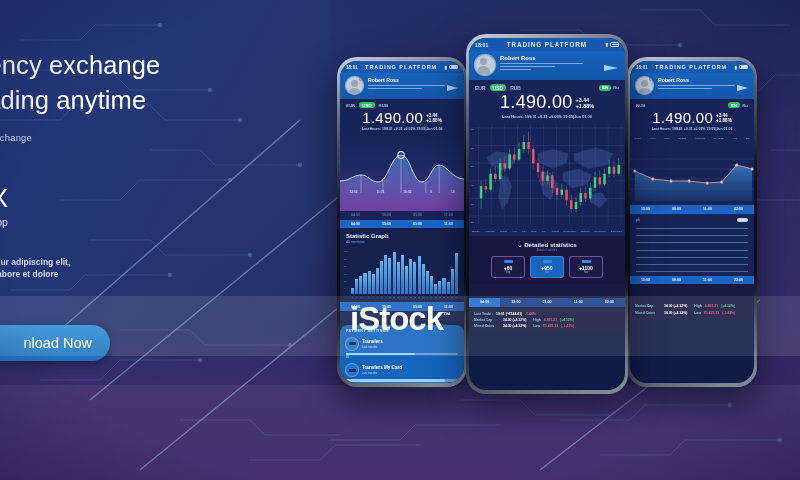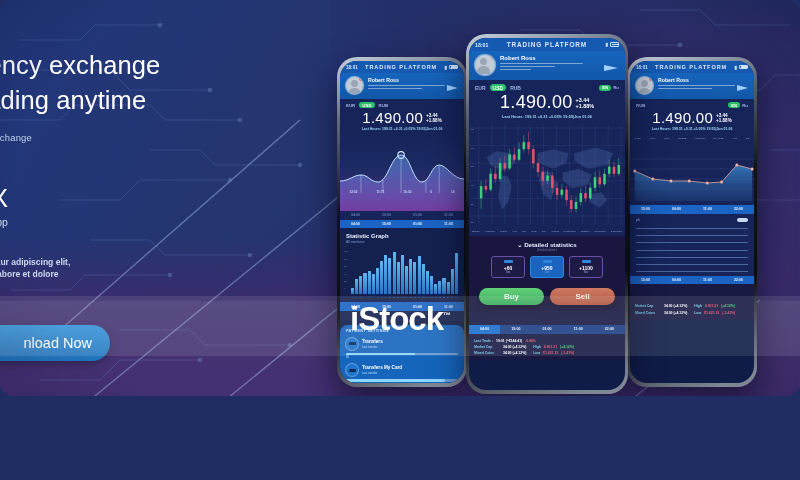--- a/index.html
+++ b/index.html
@@ -2,21 +2,21 @@
 <html><head>
 <meta charset="utf-8">
 <style>
   * { margin:0; padding:0; box-sizing:border-box; }
   html,body { width:800px; height:480px; overflow:hidden; }
   body {
     font-family:"Liberation Sans", sans-serif;
     background:#1f2d63;
     position:relative;
   }
-  #stage { position:absolute; inset:0; width:800px; height:396px; overflow:hidden;border-radius:14px; }
+  #stage { position:absolute; inset:0; width:800px; height:480px; overflow:hidden; }
 
   
   .bg-base{
     position:absolute; inset:0;
     background:
       radial-gradient(ellipse 520px 380px at 78% 46%, #3b2d6e 0%, rgba(59,45,110,0) 62%),
       radial-gradient(ellipse 420px 300px at 20% 30%, #2b3c84 0%, rgba(43,60,132,0) 70%),
       linear-gradient(160deg,#24336f 0%,#202c62 38%,#2a2a66 62%,#3a2b66 100%);
   }
   .bg-bottom{
@@ -786,24 +786,20 @@
             <div class="det-mon">Oct</div>
           </div>
           <div class="det-card">
             <div class="det-chip"></div>
             <div class="det-val">+1100</div>
             <div class="det-mon">Nov</div>
           </div>
         </div>
       </div>
 
-      <div class="bs-row">
-        <div class="bs buy">Buy</div>
-        <div class="bs sell">Sell</div>
-      </div>
 
       <div style="height:14px;background:#191a44"></div>
 
       <div class="timestrip" style="background:#1b3f86">
         <div style="background:#1b6fd0">04:00</div>
         <div>15:00</div>
         <div>01:00</div>
         <div>11:00</div>
         <div>22:00</div>
       </div>

